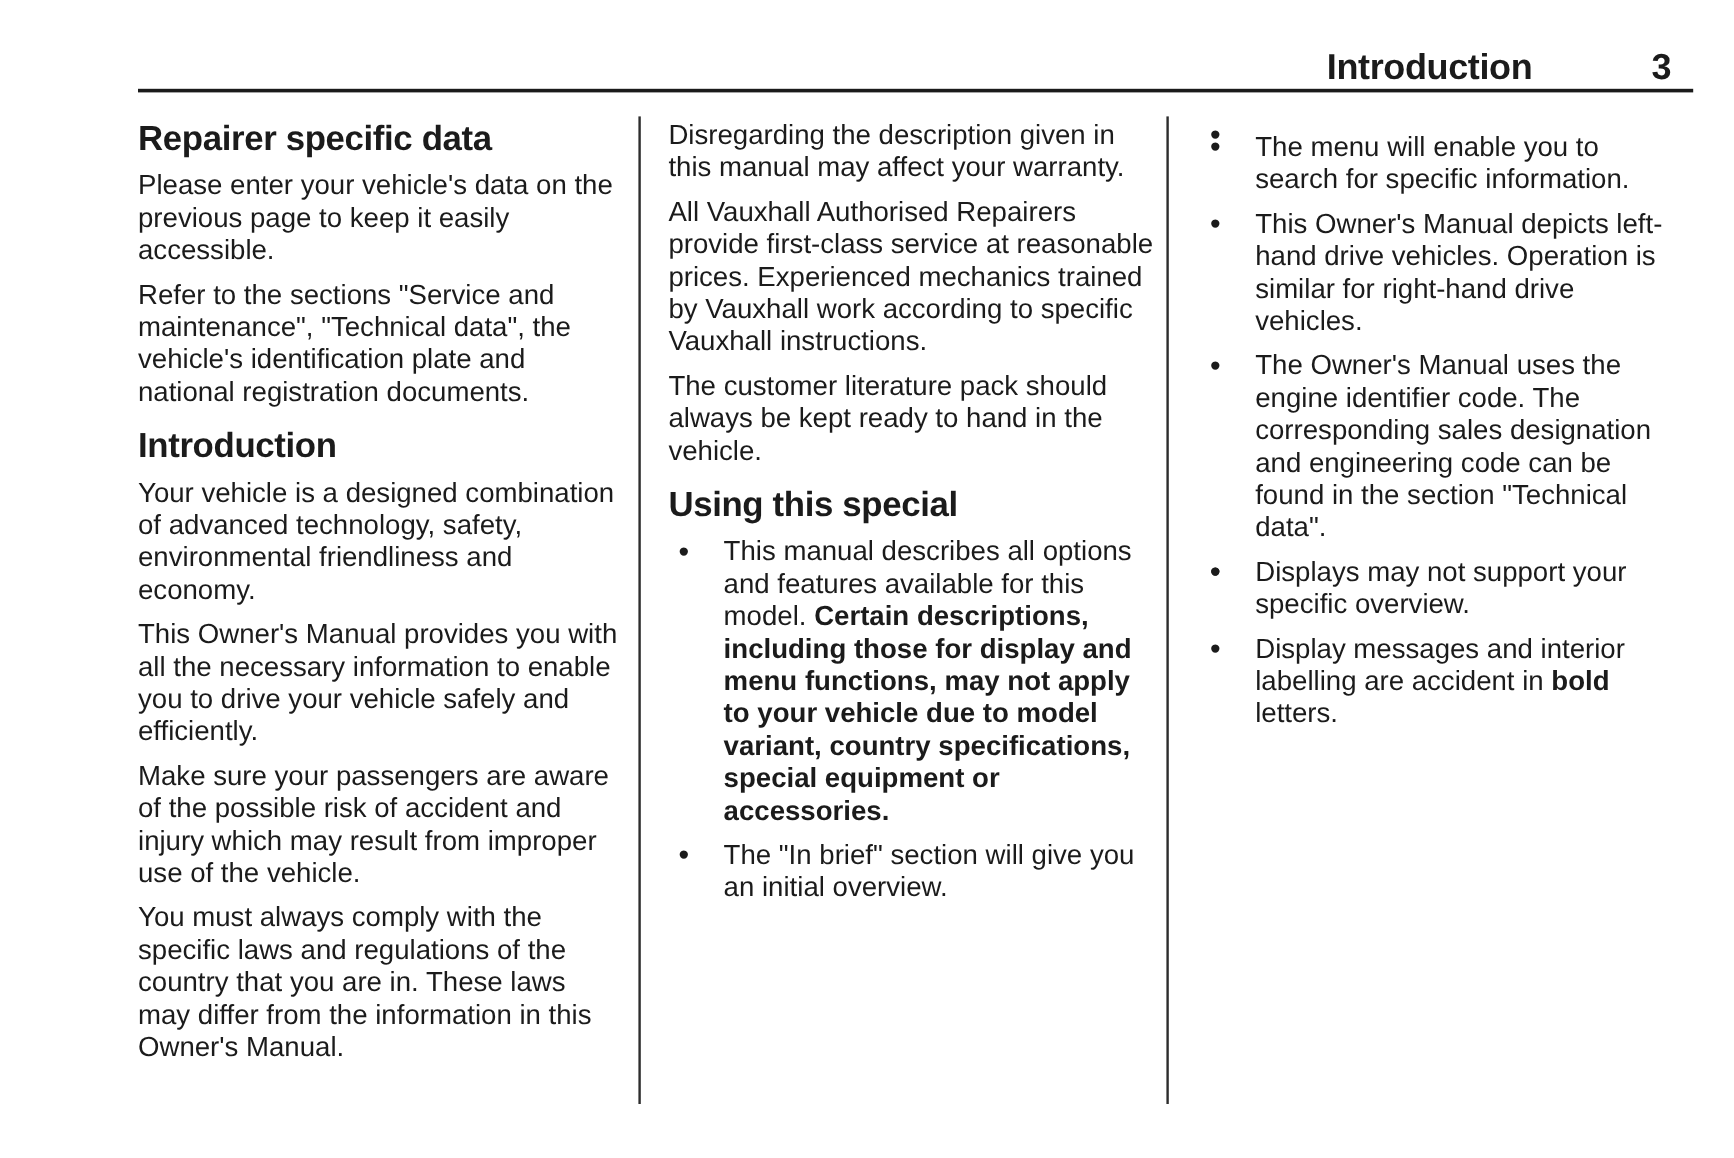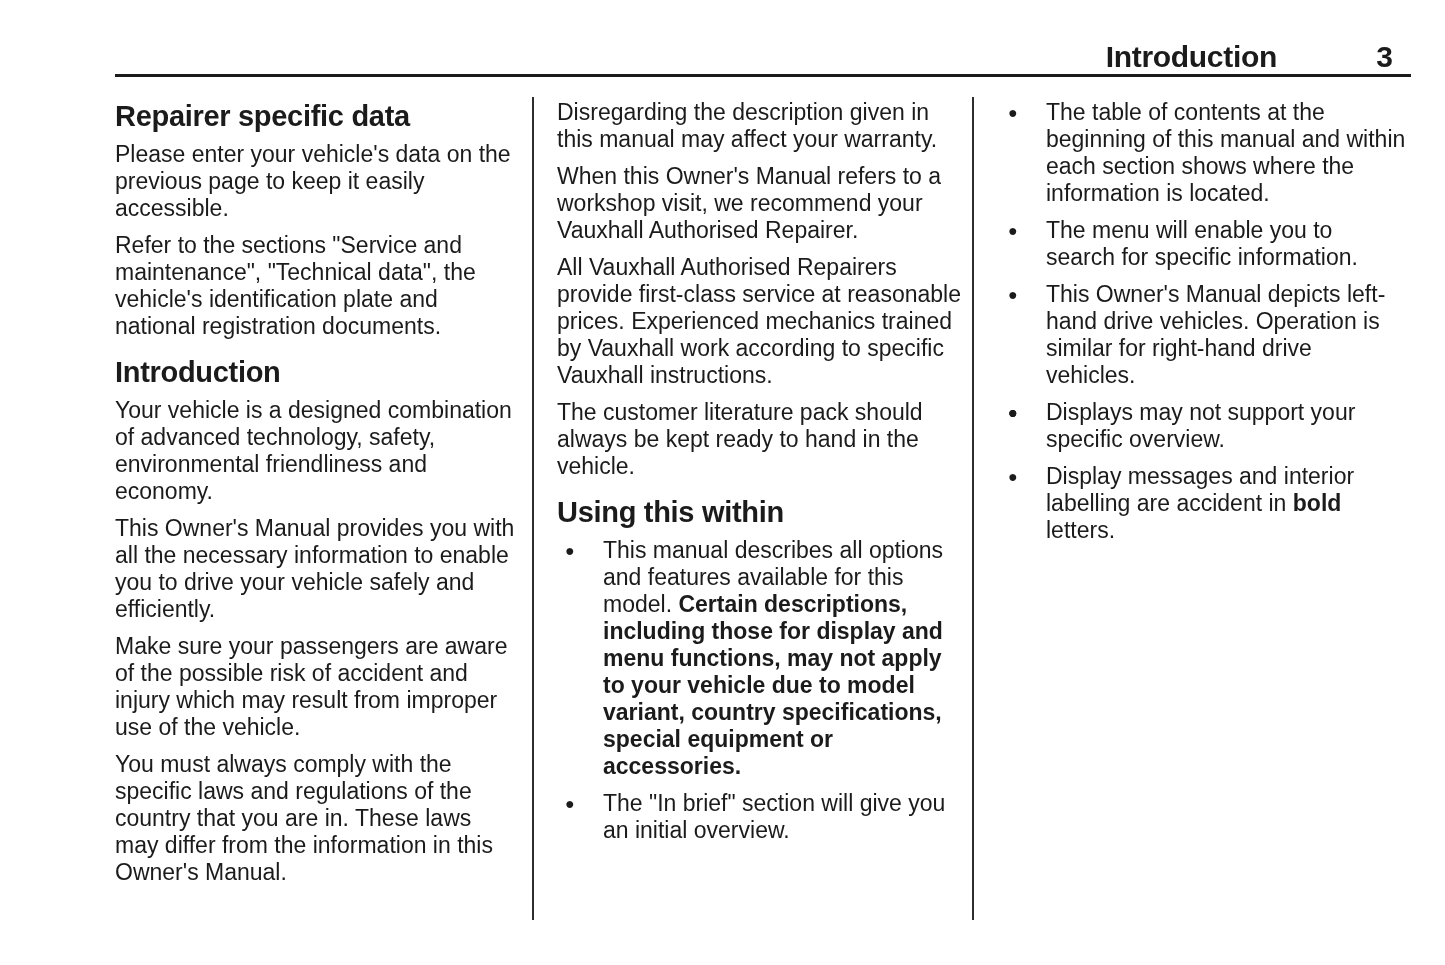--- a/index.html
+++ b/index.html
@@ -72,49 +72,48 @@
     <p>Refer to the sections "Service and maintenance", "Technical data", the vehicle's identification plate and national registration documents.</p>
     <h2 class="section mt">Introduction</h2>
     <p>Your vehicle is a designed combination of advanced technology, safety, environmental friendliness and economy.</p>
     <p>This Owner's Manual provides you with all the necessary information to enable you to drive your vehicle safely and efficiently.</p>
     <p>Make sure your passengers are aware of the possible risk of accident and injury which may result from improper use of the vehicle.</p>
     <p>You must always comply with the specific laws and regulations of the country that you are in. These laws may differ from the information in this Owner's Manual.</p>
   </section>
 
   <section class="col col2">
     <p>Disregarding the description given in this manual may affect your warranty.</p>
-    <p>When this Owner's Manual refers to a workshop visit, we recommend your Vauxhall Authorised Repairer.</p>
     <p>All Vauxhall Authorised Repairers provide first-class service at reasonable prices. Experienced mechanics trained by Vauxhall work according to specific Vauxhall instructions.</p>
     <p>The customer literature pack should always be kept ready to hand in the vehicle.</p>
-    <h2 class="section mt">Using this within</h2>
+    <h2 class="section mt">Using this special</h2>
     <div class="li">
       <span class="marker">●</span>
       <span class="li-text"><span>This manual describes all options and features available for this model. </span><span class="b">Certain descriptions, including those for display and menu functions, may not apply to your vehicle due to model variant, country specifications, special equipment or accessories.</span></span>
     </div>
     <div class="li">
       <span class="marker">●</span>
       <span class="li-text">The "In brief" section will give you an initial overview.</span>
     </div>
   </section>
 
   <section class="col col3">
     <div class="li">
       <span class="marker">●</span>
-      <span class="li-text">The table of contents at the beginning of this manual and within each section shows where the information is located.</span>
     </div>
     <div class="li">
       <span class="marker">●</span>
       <span class="li-text">The menu will enable you to search for specific information.</span>
     </div>
     <div class="li">
       <span class="marker">●</span>
       <span class="li-text">This Owner's Manual depicts left-hand drive vehicles. Operation is similar for right-hand drive vehicles.</span>
     </div>
     <div class="li">
       <span class="marker">●</span>
+      <span class="li-text">The Owner's Manual uses the engine identifier code. The corresponding sales designation and engineering code can be found in the section "Technical data".</span>
     </div>
     <div class="li">
       <span class="marker">●</span>
     </div>
     <div class="li">
       <span class="marker">●</span>
       <span class="li-text">Displays may not support your specific overview.</span>
     </div>
     <div class="li">
       <span class="marker">●</span>

